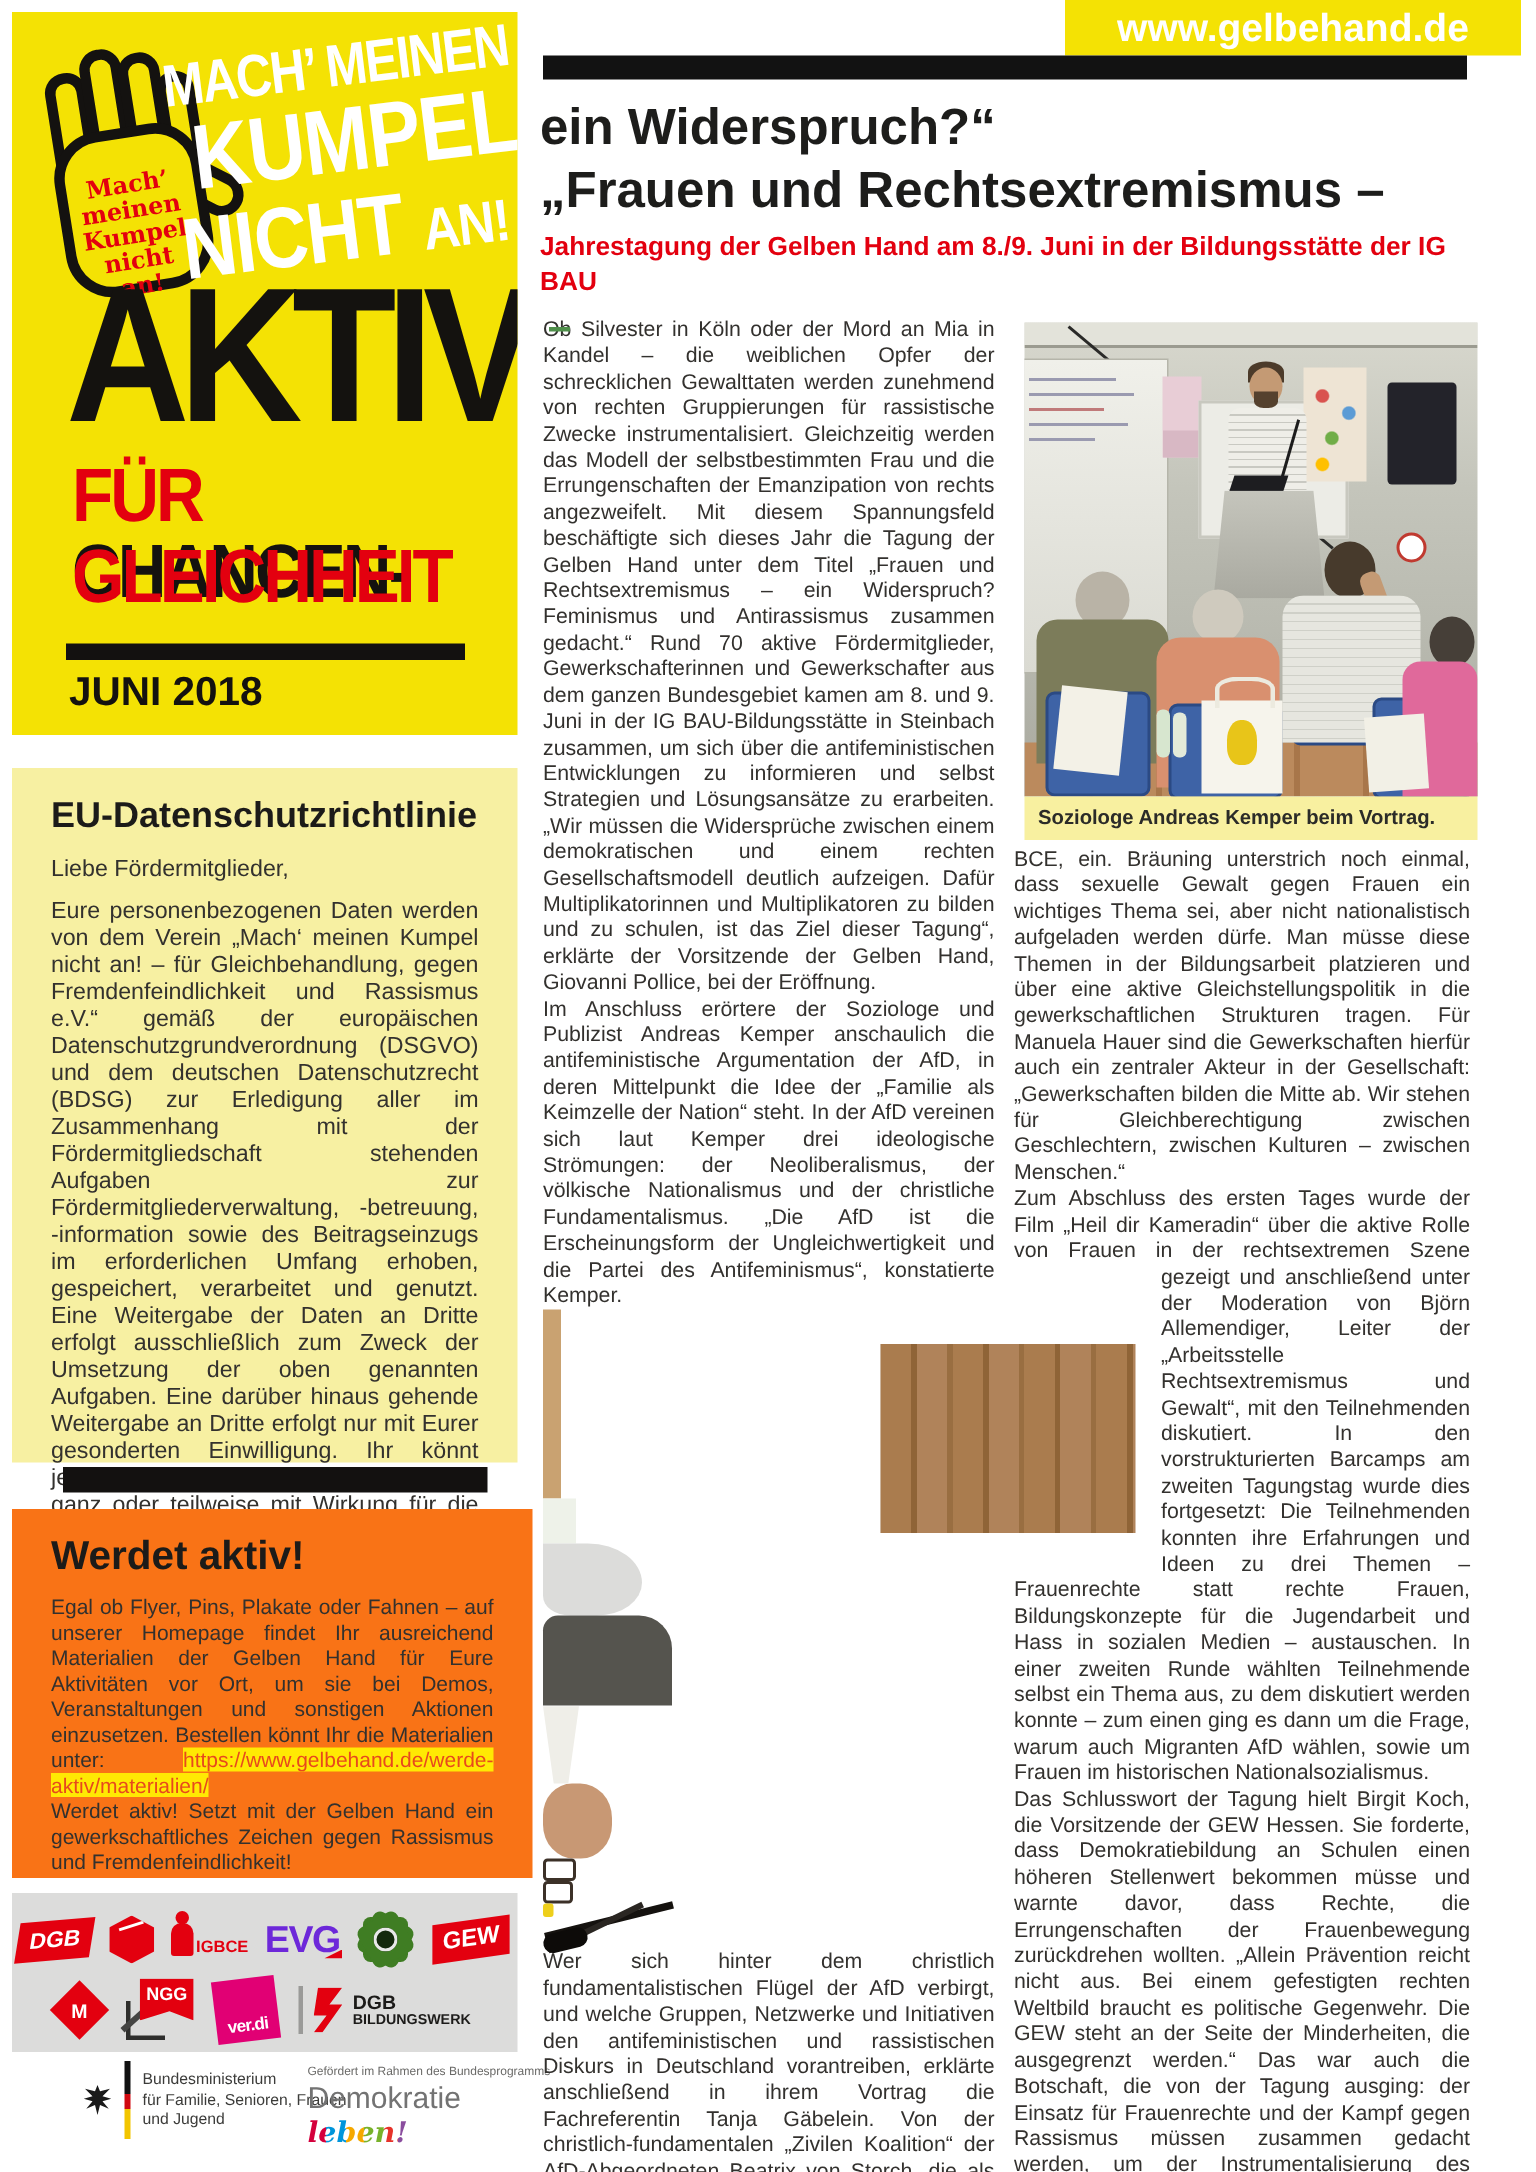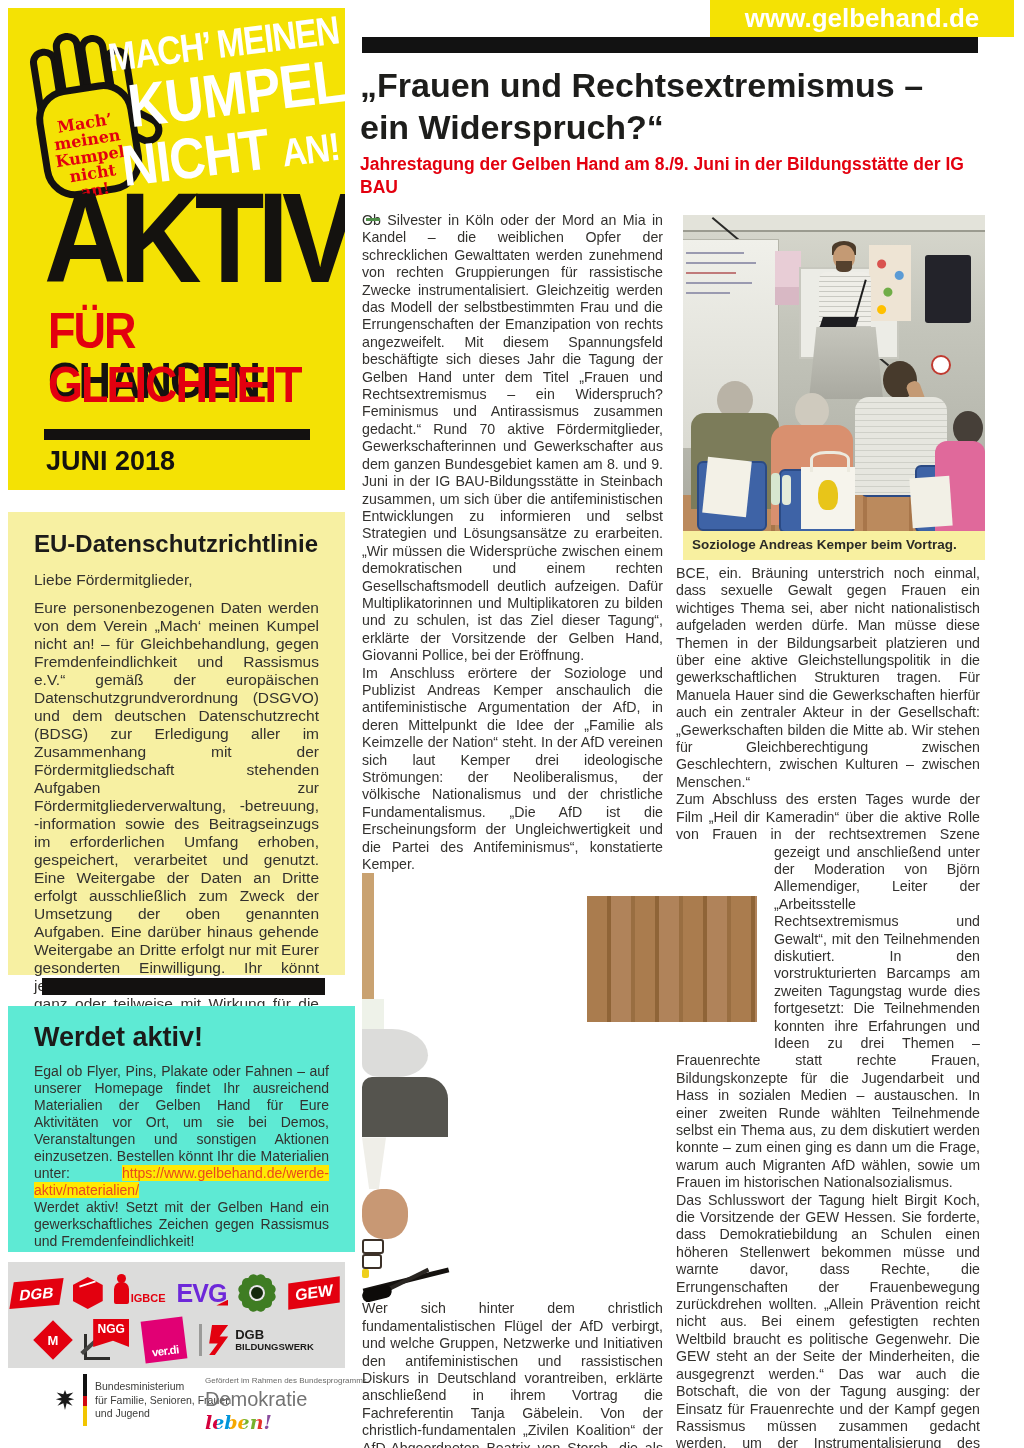--- a/index.html
+++ b/index.html
@@ -32,21 +32,21 @@
   
   .eubox{left:8px;top:512px;width:337px;height:463px;background:#f7f0a2;box-sizing:border-box;
          padding:18px 26px;}
   .eubox h2{margin:0 0 13px;font-size:24px;color:#1c1b19;}
   .eubox .sal{margin:0 0 10px;font-size:15.5px;}
   .eubox .bd{margin:0;font-size:15.5px;line-height:18px;text-align:justify;}
 
   .divbar{left:42px;top:978px;width:283px;height:17px;background:#131110;}
 
   
-  .aktivbox{left:8px;top:1006px;width:347px;height:246px;background:#5eead4;box-sizing:border-box;
+  .aktivbox{left:8px;top:1006px;width:347px;height:246px;background:#f97316;box-sizing:border-box;
             padding:16px 26px;}
   .aktivbox h2{margin:0 0 10px;font-size:27px;color:#1c1b19;}
   .aktivbox p{margin:0;font-size:14px;line-height:17px;text-align:justify;}
   .mat-link{color:#e8491d;background:#ffe903;text-decoration:none;}
 
   
   .logobox{left:8px;top:1262px;width:337px;height:106px;background:#dcdcdb;box-sizing:border-box;
            padding:6px 4px 4px;}
   .lrow{display:flex;align-items:center;justify-content:center;gap:11px;height:50px;}
   .lrow2{height:44px;gap:14px;}
@@ -300,22 +300,22 @@
   </div>
   <div class="abs funding">
     <div class="fline">Gefördert im Rahmen des Bundesprogramms</div>
     <span class="fword">Demokratie</span>
     <span class="fscript">leben!</span>
   </div>
 
   <div class="abs urlbanner">www.gelbehand.de</div>
   <div class="abs toprule"></div>
   <div class="abs headline">
+    <div>ein Widerspruch?“</div>
     <div>„Frauen und Rechtsextremismus –</div>
-    <div>ein Widerspruch?“</div>
   </div>
   <div class="abs subhead">
     <div>Jahrestagung der Gelben Hand am 8./9. Juni in der Bildungsstätte der IG BAU</div>
   </div>
 
   <div class="abs photo1">
     <div class="p1-ceil"></div>
     <div class="p1-cable"></div>
     <div class="p1-screen">
         <i></i>

